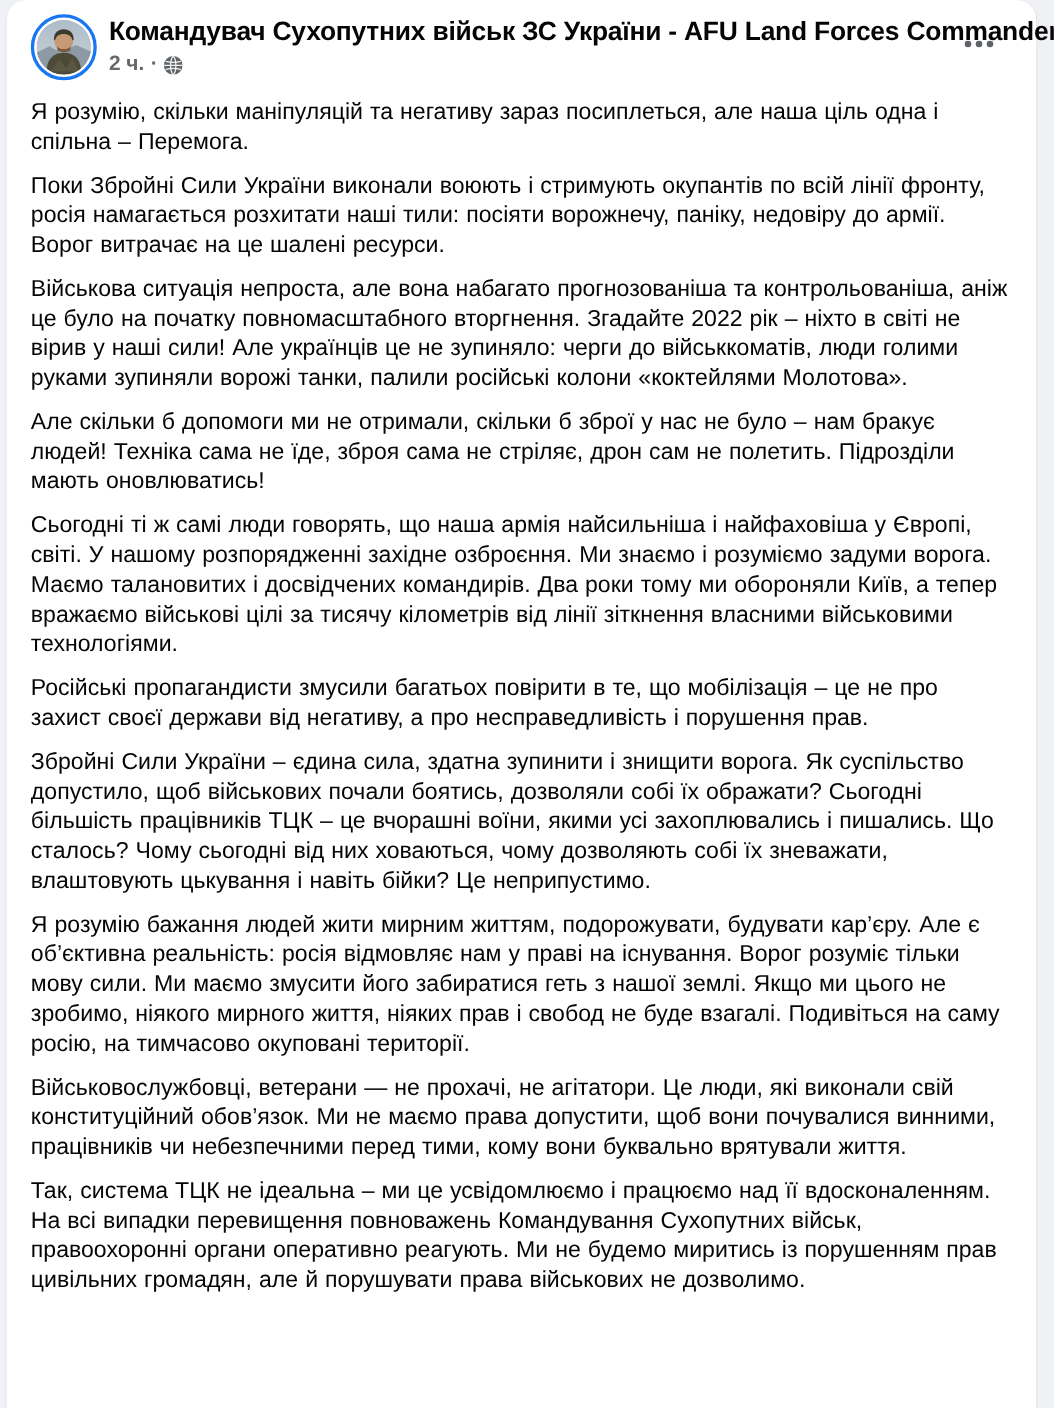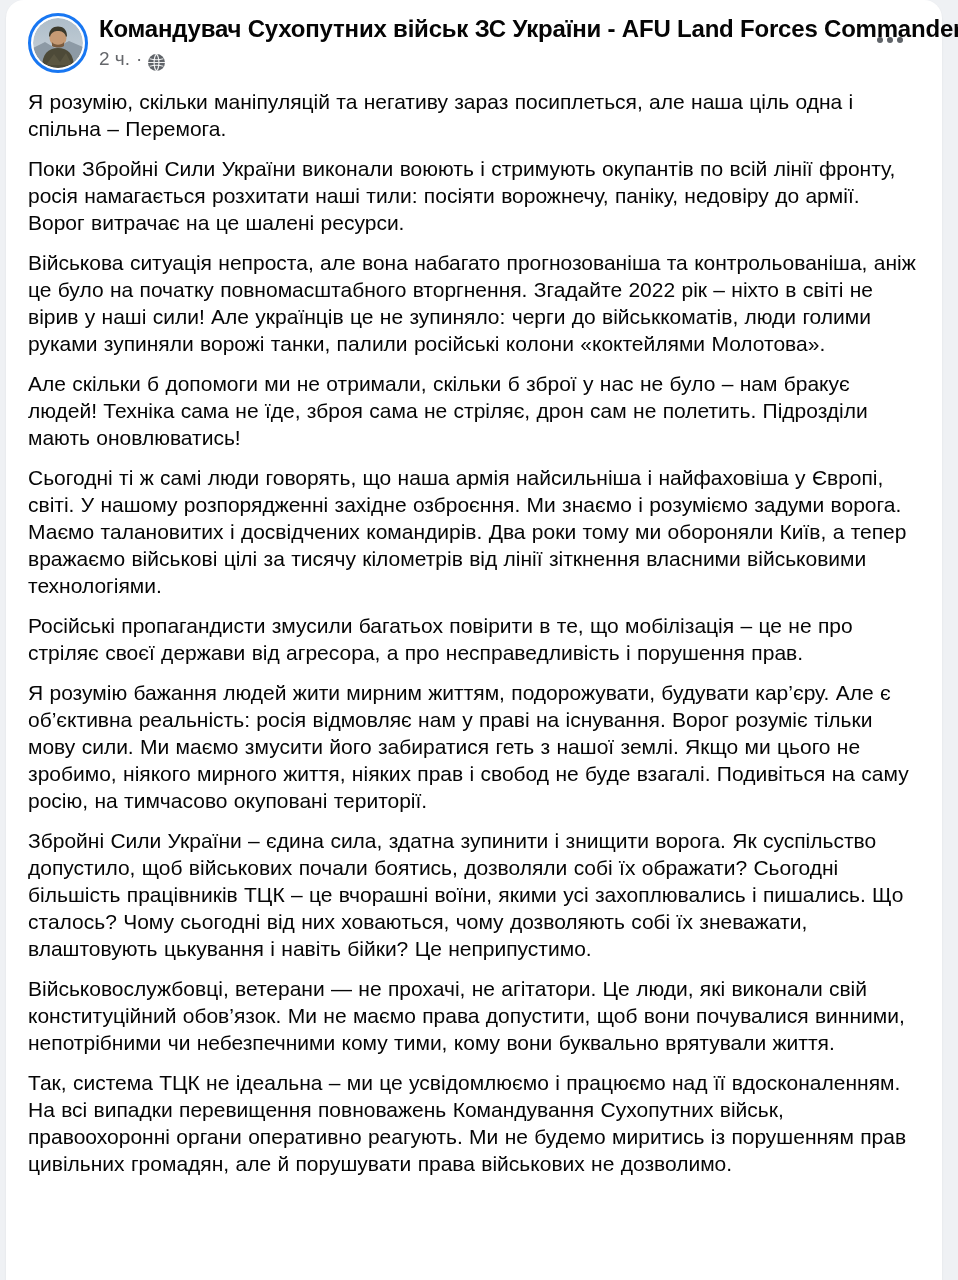--- a/index.html
+++ b/index.html
@@ -59,25 +59,26 @@
     font-size: 24px;
     line-height: 30px;
     font-weight: 700;
     color: #050505;
     letter-spacing: -0.2px;
     white-space: nowrap;
     cursor: pointer;
   }
   .meta-row {
     display: flex;
-    align-items: flex-end;
+    align-items: center;
     margin-top: 3px;
     font-size: 19px;
     line-height: 24px;
     color: #65676B;
+    font-weight: bold;
   }
   .meta-row .timestamp { cursor: pointer; }
   .meta-sep {
     margin: 0 6px;
     color: #65676B;
   }
   .globe-wrap {
     display: inline-flex;
     align-items: center;
   }
@@ -172,21 +173,21 @@
         </span>
       </div>
     </div>
 
     <div class="post-body">
       <p>Я розумію, скільки маніпуляцій та негативу зараз посиплеться, але наша ціль одна і спільна – Перемога.</p>
       <p>Поки Збройні Сили України виконали воюють і стримують окупантів по всій лінії фронту, росія намагається розхитати наші тили: посіяти ворожнечу, паніку, недовіру до армії. Ворог витрачає на це шалені ресурси.</p>
       <p>Військова ситуація непроста, але вона набагато прогнозованіша та контрольованіша, аніж це було на початку повномасштабного вторгнення. Згадайте 2022 рік – ніхто в світі не вірив у наші сили! Але українців це не зупиняло: черги до військкоматів, люди голими руками зупиняли ворожі танки, палили російські колони «коктейлями Молотова».</p>
       <p>Але скільки б допомоги ми не отримали, скільки б зброї у нас не було – нам бракує людей! Техніка сама не їде, зброя сама не стріляє, дрон сам не полетить. Підрозділи мають оновлюватись!</p>
       <p>Сьогодні ті ж самі люди говорять, що наша армія найсильніша і найфаховіша у Європі, світі. У нашому розпорядженні західне озброєння. Ми знаємо і розуміємо задуми ворога. Маємо талановитих і досвідчених командирів. Два роки тому ми обороняли Київ, а тепер вражаємо військові цілі за тисячу кілометрів від лінії зіткнення власними військовими технологіями.</p>
-      <p>Російські пропагандисти змусили багатьох повірити в те, що мобілізація – це не про стріляє своєї держави від агресора, а про несправедливість і порушення прав.</p>
+      <p>Російські пропагандисти змусили багатьох повірити в те, що мобілізація – це не про захист своєї держави від негативу, а про несправедливість і порушення прав.</p>
+      <p>Збройні Сили України – єдина сила, здатна зупинити і знищити ворога. Як суспільство допустило, щоб військових почали боятись, дозволяли собі їх ображати? Сьогодні більшість працівників ТЦК – це вчорашні воїни, якими усі захоплювались і пишались. Що сталось? Чому сьогодні від них ховаються, чому дозволяють собі їх зневажати, влаштовують цькування і навіть бійки? Це неприпустимо.</p>
       <p>Я розумію бажання людей жити мирним життям, подорожувати, будувати кар’єру. Але є об’єктивна реальність: росія відмовляє нам у праві на існування. Ворог розуміє тільки мову сили. Ми маємо змусити його забиратися геть з нашої землі. Якщо ми цього не зробимо, ніякого мирного життя, ніяких прав і свобод не буде взагалі. Подивіться на саму росію, на тимчасово окуповані території.</p>
-      <p>Збройні Сили України – єдина сила, здатна зупинити і знищити ворога. Як суспільство допустило, щоб військових почали боятись, дозволяли собі їх ображати? Сьогодні більшість працівників ТЦК – це вчорашні воїни, якими усі захоплювались і пишались. Що сталось? Чому сьогодні від них ховаються, чому дозволяють собі їх зневажати, влаштовують цькування і навіть бійки? Це неприпустимо.</p>
-      <p>Військовослужбовці, ветерани — не прохачі, не агітатори. Це люди, які виконали свій конституційний обов’язок. Ми не маємо права допустити, щоб вони почувалися винними, непотрібними чи небезпечними кому тими, кому вони буквально врятували життя.</p>
+      <p>Військовослужбовці, ветерани — не прохачі, не агітатори. Це люди, які виконали свій конституційний обов’язок. Ми не маємо права допустити, щоб вони почувалися винними, працівників чи небезпечними перед тими, кому вони буквально врятували життя.</p>
       <p>Так, система ТЦК не ідеальна – ми це усвідомлюємо і працюємо над її вдосконаленням. На всі випадки перевищення повноважень Командування Сухопутних військ, правоохоронні органи оперативно реагують. Ми не будемо миритись із порушенням прав цивільних громадян, але й порушувати права військових не дозволимо.</p>
     </div>
 
   </div>
 </div>
 
 </body></html>

